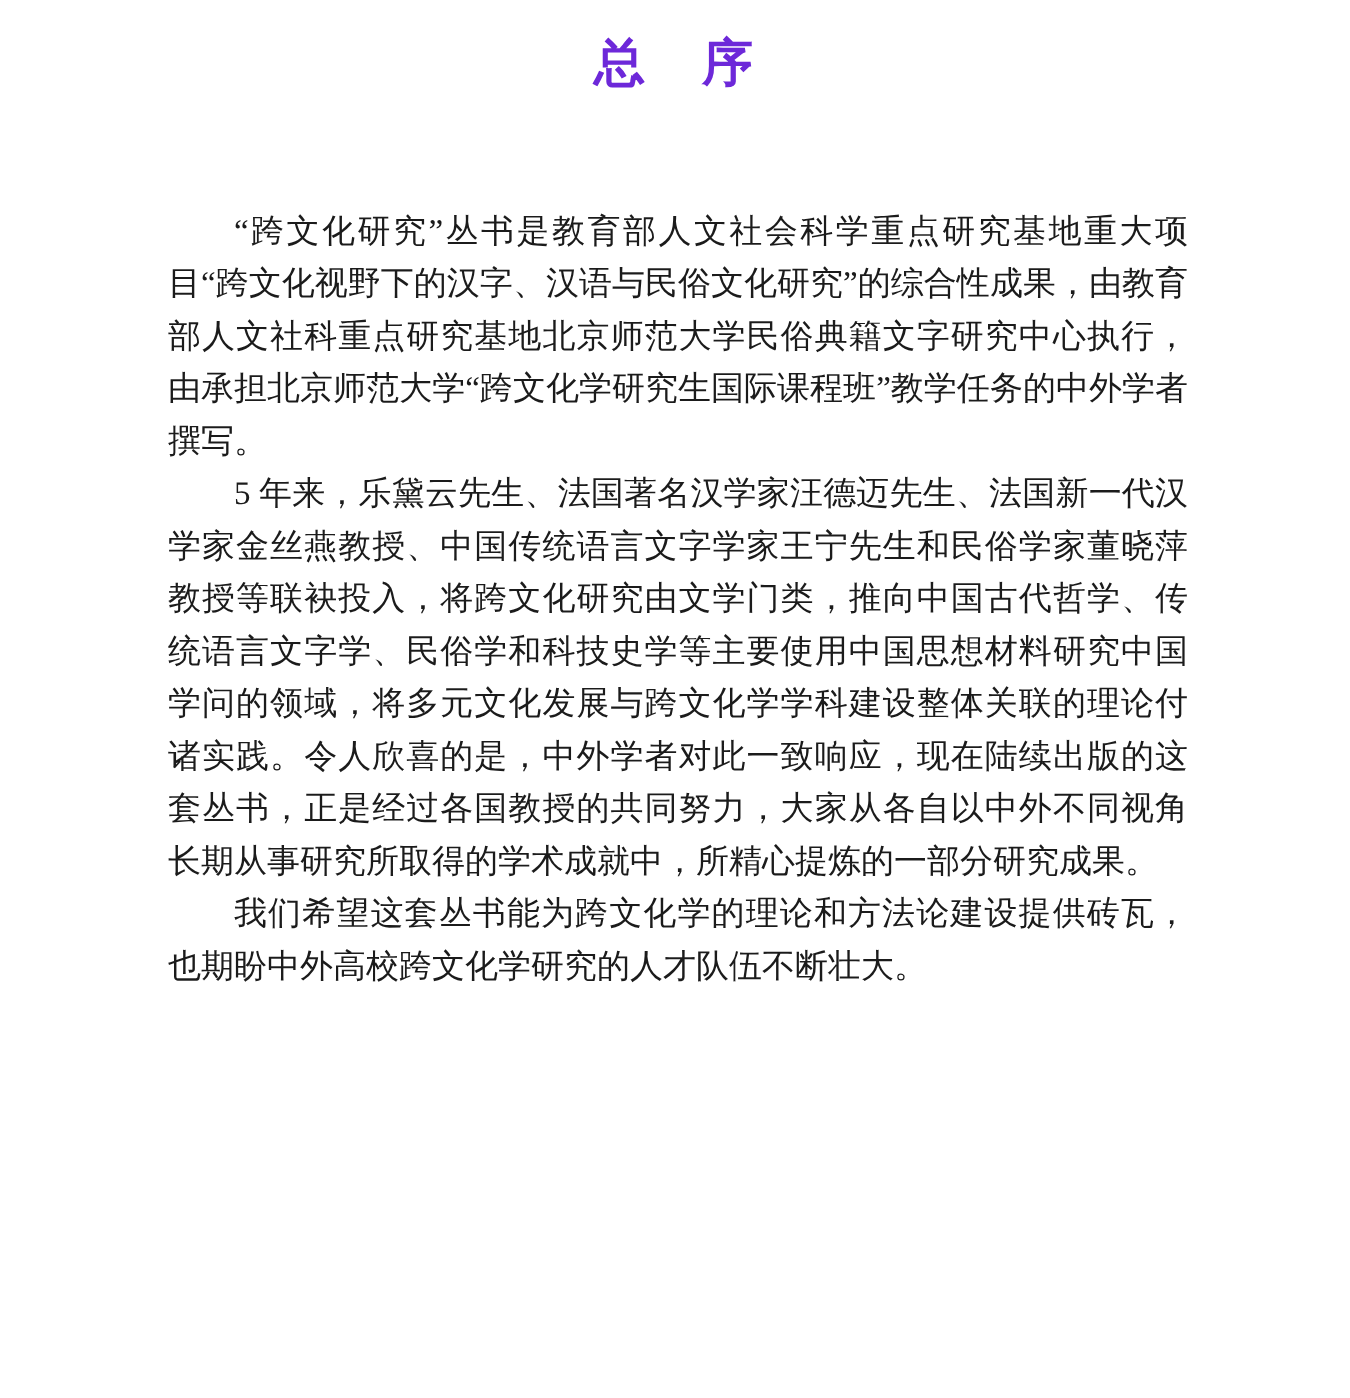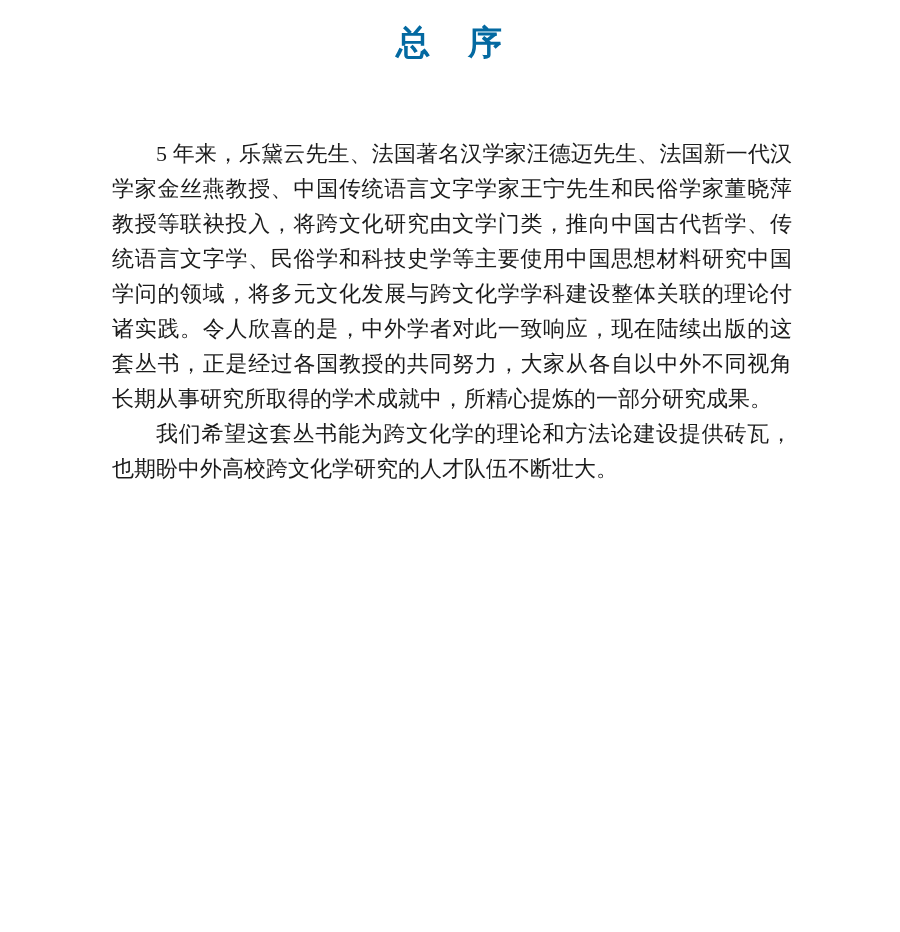--- a/index.html
+++ b/index.html
@@ -15,21 +15,21 @@
     overflow: hidden;
     font-family: "Liberation Serif", "DejaVu Serif", serif;
   }
   .title {
     margin: 0;
     padding-top: 20px;
     text-align: center;
     font-size: 34px;
     line-height: 46px;
     font-weight: 700;
-    color: #0369a1;
+    color: #6d28d9;
     letter-spacing: 2px;
   }
   .body-text {
     margin: 70px 108px 0 112px;
     font-size: 22px;
     line-height: 35px;
     color: #1b1b1b;
     text-align: justify;
     text-justify: inter-ideograph;
   }
@@ -39,16 +39,17 @@
     text-indent: 2em;
   }
 </style>
 </head>
 <body>
 
 <div class="page">
   <h1 class="title">总　序</h1>
 
   <div class="body-text">
+    <p class="para">“跨文化研究”丛书是教育部人文社会科学重点研究基地重大项目“跨文化视野下的汉字、汉语与民俗文化研究”的综合性成果，由教育部人文社科重点研究基地北京师范大学民俗典籍文字研究中心执行，由承担北京师范大学“跨文化学研究生国际课程班”教学任务的中外学者撰写。</p>
     <p class="para">5 年来，乐黛云先生、法国著名汉学家汪德迈先生、法国新一代汉学家金丝燕教授、中国传统语言文字学家王宁先生和民俗学家董晓萍教授等联袂投入，将跨文化研究由文学门类，推向中国古代哲学、传统语言文字学、民俗学和科技史学等主要使用中国思想材料研究中国学问的领域，将多元文化发展与跨文化学学科建设整体关联的理论付诸实践。令人欣喜的是，中外学者对此一致响应，现在陆续出版的这套丛书，正是经过各国教授的共同努力，大家从各自以中外不同视角长期从事研究所取得的学术成就中，所精心提炼的一部分研究成果。</p>
     <p class="para">我们希望这套丛书能为跨文化学的理论和方法论建设提供砖瓦，也期盼中外高校跨文化学研究的人才队伍不断壮大。</p>
   </div>
 </div>
 
 </body></html>

